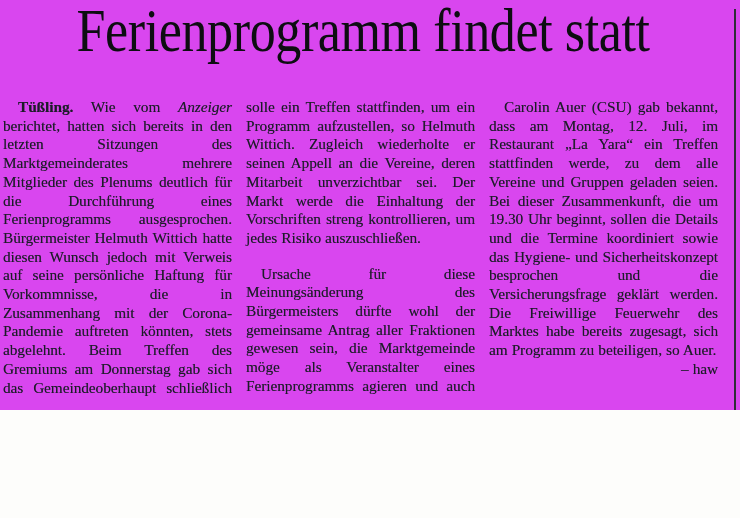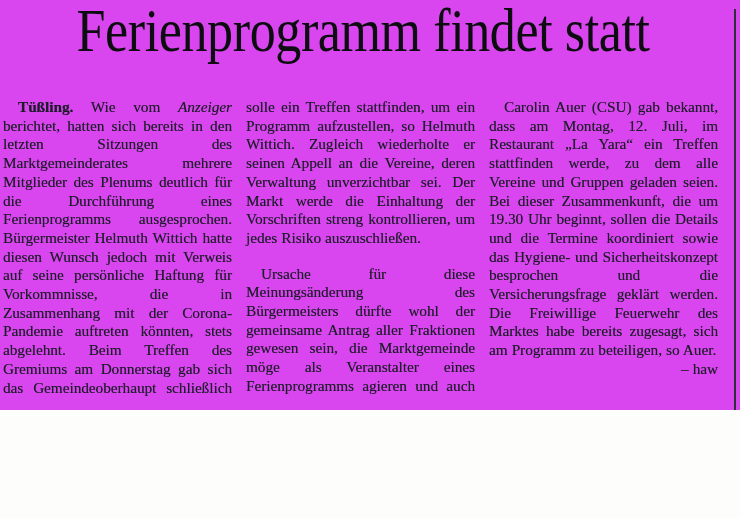--- a/index.html
+++ b/index.html
@@ -108,21 +108,21 @@
 <div class="page">
   <div class="header">
     <h1 class="headline"><span class="squeeze">Ferienprogramm findet statt</span></h1>
   </div>
 
   <div class="columns">
     <div class="col">
         <p class="indent"><span class="bold">Tüßling.</span><span class="normal"> Wie vom </span><span class="italic">Anzeiger</span><span class="normal"> berichtet, hatten sich bereits in den letzten Sitzungen des Marktgemeinderates mehrere Mitglieder des Plenums deutlich für die Durchführung eines Ferienprogramms ausgesprochen. Bürgermeister Helmuth Wittich hatte diesen Wunsch jedoch mit Verweis auf seine persönliche Haftung für Vorkommnisse, die in Zusammenhang mit der Corona-Pandemie auftreten könnten, stets abgelehnt. Beim Treffen des Gremiums am Donnerstag gab sich das Gemeindeoberhaupt schließlich geschlagen.</span></p>
       </div>
     <div class="col">
-        <p><span class="normal">solle ein Treffen stattfinden, um ein Programm aufzustellen, so Helmuth Wittich. Zugleich wiederholte er seinen Appell an die Vereine, deren Verwaltung unverzichtbar sei. Der Markt werde die Einhaltung der Vorschriften streng kontrollieren, um jedes Risiko auszuschließen.</span></p>
+        <p><span class="normal">solle ein Treffen stattfinden, um ein Programm aufzustellen, so Helmuth Wittich. Zugleich wiederholte er seinen Appell an die Vereine, deren Mitarbeit unverzichtbar sei. Der Markt werde die Einhaltung der Vorschriften streng kontrollieren, um jedes Risiko auszuschließen.</span></p>
         <p class="indent jlast"><span class="normal">Ursache für diese Meinungsänderung des Bürgermeisters dürfte wohl der gemeinsame Antrag aller Fraktionen gewesen sein, die Marktgemeinde möge als Veranstalter eines Ferienprogramms agieren und auch hinsichtlich der Durchführung und Organisation tätig werden. Allen sei daran gelegen, den Kindern und Jugendlichen wieder eine Perspektive zu bieten, die Eltern zu unterstützen und ein spannen-</span></p>
       </div>
     <div class="col">
         <p class="indent"><span class="normal">Carolin Auer (CSU) gab bekannt, dass am Montag, 12. Juli, im Restaurant „La Yara“ ein Treffen stattfinden werde, zu dem alle Vereine und Gruppen geladen seien. Bei dieser Zusammenkunft, die um 19.30 Uhr beginnt, sollen die Details und die Termine koordiniert sowie das Hygiene- und Sicherheitskonzept besprochen und die Versicherungsfrage geklärt werden. Die Freiwillige Feuerwehr des Marktes habe bereits zugesagt, sich am Programm zu beteiligen, so Auer.</span><span class="sign">– haw</span></p>
       </div>
   </div>
 
   <div class="vrule"></div>
 </div>
 

